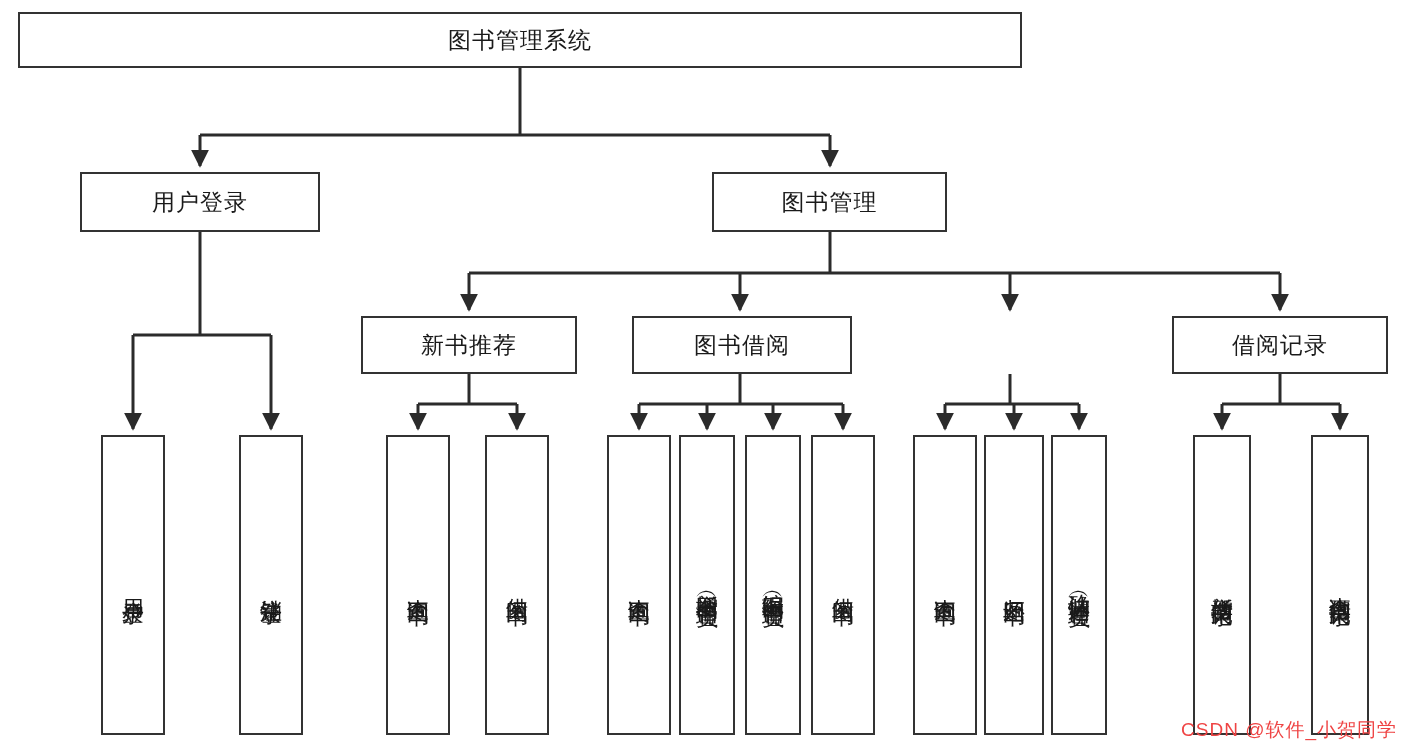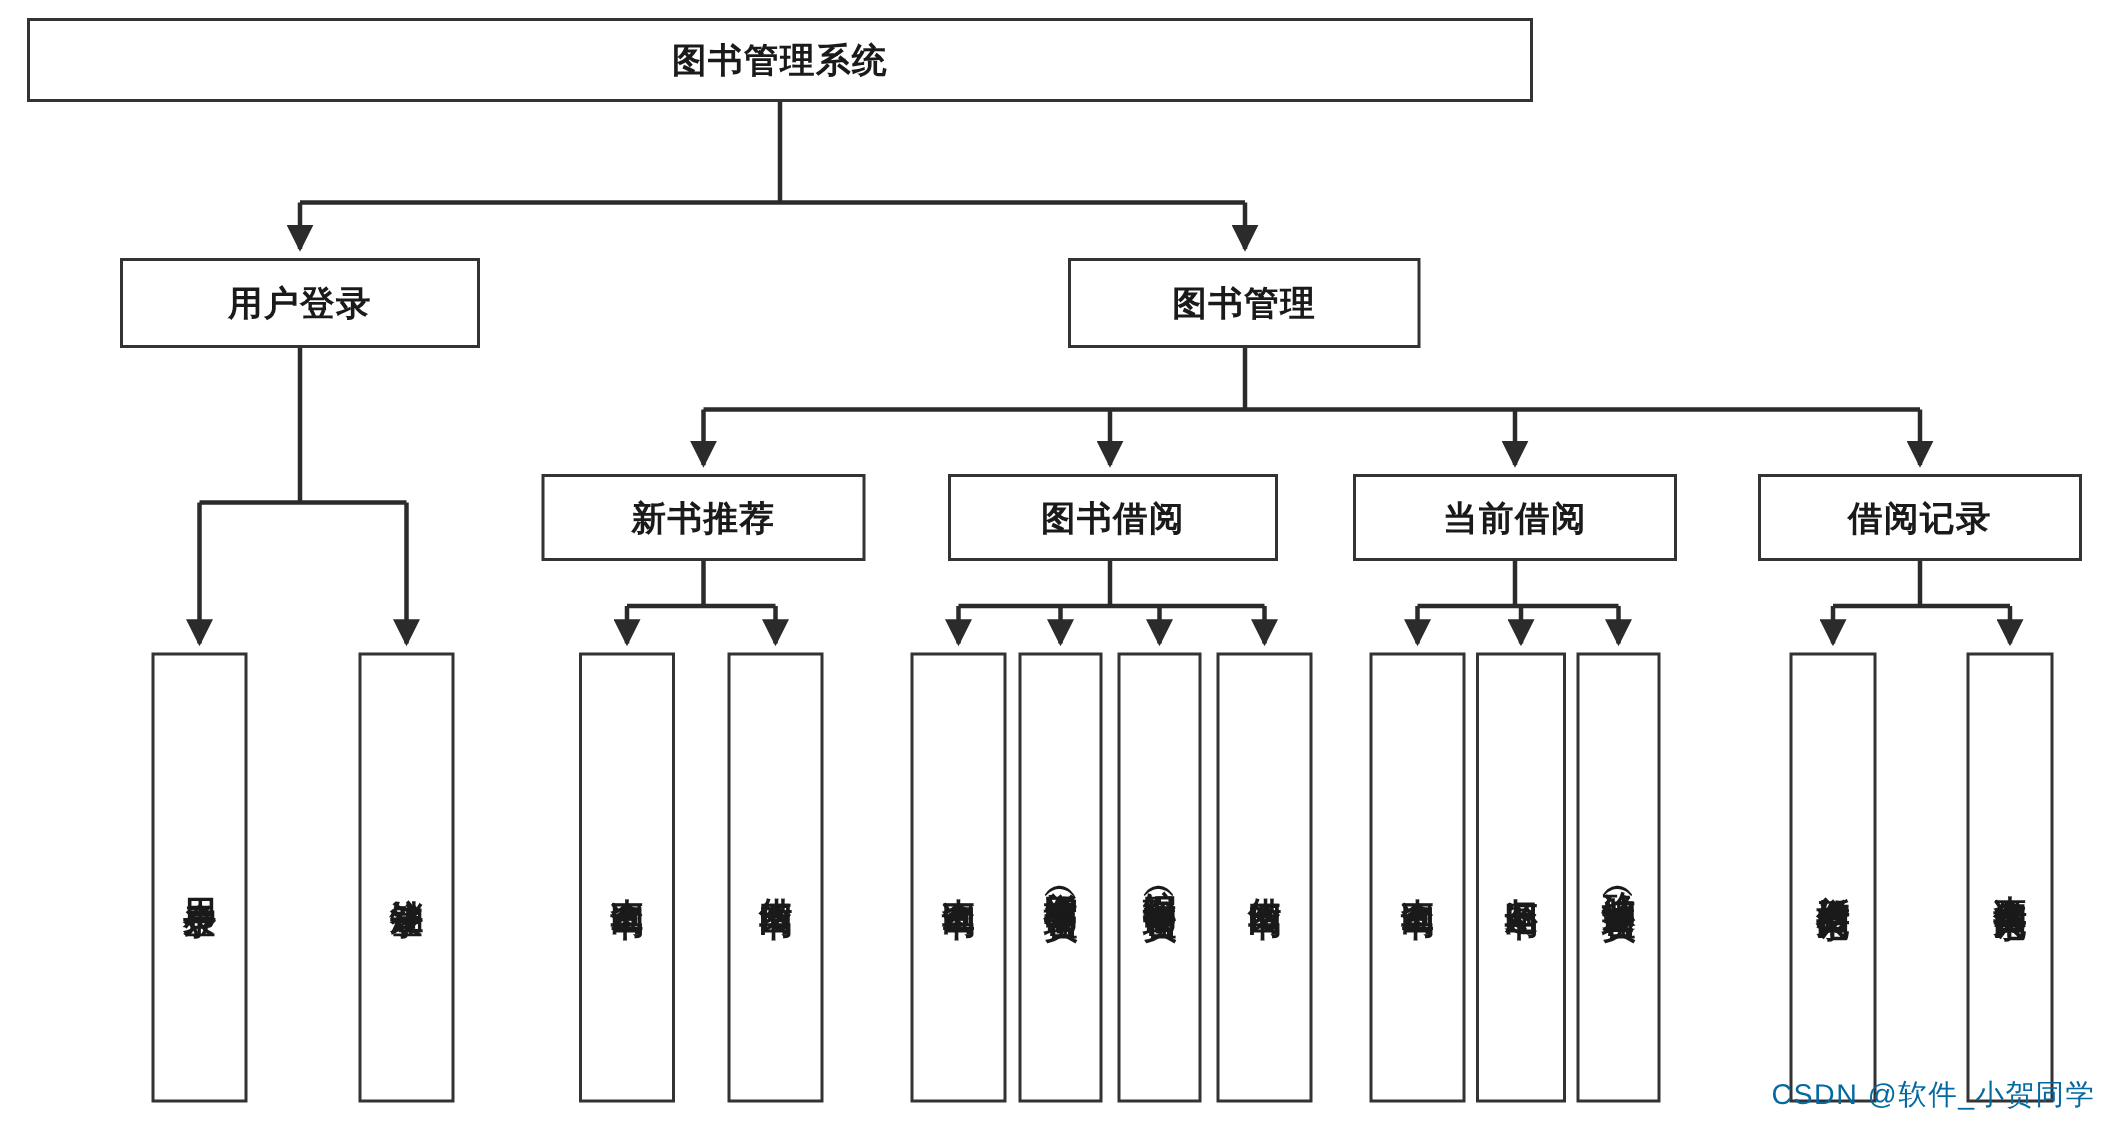--- a/index.html
+++ b/index.html
@@ -29,21 +29,20 @@
   .node {
     position: absolute;
     box-sizing: border-box;
     background: #ffffff;
     border: 2.5px solid #333333;
     display: flex;
     align-items: center;
     justify-content: center;
     color: #1a1a1a;
     z-index: 2;
-    font-weight: bold;
   }
   .node.horiz {
     font-size: 23px;
     letter-spacing: 1px;
   }
   .node.vert {
     writing-mode: vertical-rl;
     text-orientation: upright;
     font-size: 22px;
     letter-spacing: 2px;
@@ -58,21 +57,21 @@
   }
   .node.vert .node-label {
     writing-mode: vertical-rl;
     text-orientation: upright;
   }
   #watermark {
     position: absolute;
     right: 8px;
     bottom: 4px;
     font-size: 19px;
-    color: #0369a1;
+    color: #ef4444;
     letter-spacing: 1px;
     z-index: 5;
     white-space: nowrap;
   }
 </style>
 </head>
 <body>
 
 <div id="canvas">
 
@@ -136,23 +135,20 @@
   <div class="node horiz" style="left:712px; top:172px; width:235px; height:60px;">
     <span class="node-label">图书管理</span>
   </div>
 
   <div class="node horiz" style="left:361px; top:316px; width:216px; height:58px;">
     <span class="node-label">新书推荐</span>
   </div>
   <div class="node horiz" style="left:632px; top:316px; width:220px; height:58px;">
     <span class="node-label">图书借阅</span>
   </div>
-  <div class="node horiz" style="left:902px; top:316px; width:216px; height:58px;">
-    <span class="node-label">当前借阅</span>
-  </div>
   <div class="node horiz" style="left:1172px; top:316px; width:216px; height:58px;text-align:center;">
     <span class="node-label">借阅记录</span>
   </div>
 
   <div class="node vert" style="left:101px; top:435px; width:64px; height:300px;">
     <span class="node-label">用户登录</span>
   </div>
   <div class="node vert" style="left:239px; top:435px; width:64px; height:300px;">
     <span class="node-label">注销登录</span>
   </div>

